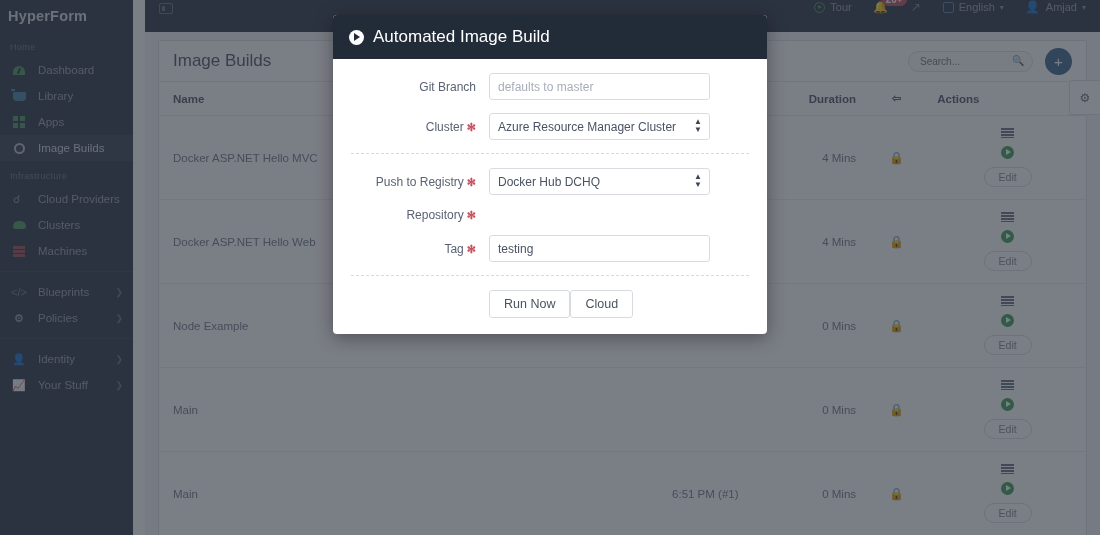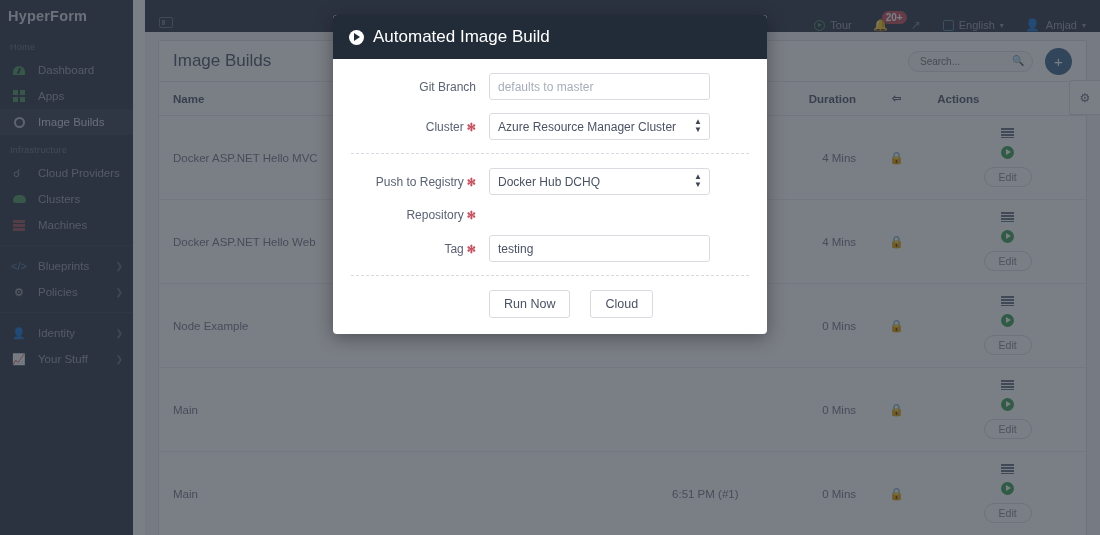--- a/index.html
+++ b/index.html
@@ -58,21 +58,21 @@
   .ic-code{font-size:11px;color:#5d84a8;}
   .ic-gear{font-size:11px;color:#aeb3bd;}
   .ic-user{font-size:11px;color:#4f9a63;}
   .ic-chart{font-size:11px;color:#5d84a8;}
 
   
   .topbar {
     position: absolute; left: 145px; top: 0;
     width: 955px; height: 32px;
     background: #343c4b;
-    display: flex; align-items: flex-end;
+    display: flex; align-items: flex-start;
   }
   .tb-left { width: 600px; padding-left: 14px; }
   .tb-cardicon {
     width: 14px; height: 11px; border: 1.5px solid #6d7483;
     border-radius: 2px; position: relative; display:inline-block;
   }
   .tb-cardicon:after{content:"";position:absolute;left:2px;top:2px;width:3px;height:5px;background:#6d7483;}
   .tb-right { flex: 1; display: flex; align-items: center; justify-content: flex-end; padding-right: 14px; gap: 22px; }
   .tb-item { display: flex; align-items: center; gap: 5px; font-size: 11px; color: #9aa1ae; position: relative; }
   .play-o { width: 11px; height: 11px; border: 1.5px solid #4f9a63; border-radius: 50%; position: relative; }
@@ -193,41 +193,47 @@
     border: 1px solid #d8dce1; border-radius: 3px;
     padding: 0 8px; font-size: 12px; color: #4a5263;
     outline: none; background: #fff;
     font-family: "Liberation Sans", sans-serif;
   }
   .finput::placeholder { color: #a7adb8; }
   .fselect { appearance: none; -webkit-appearance: none; padding-right: 22px; }
   .selwrap { position: relative; display: inline-block; }
   .spin { position: absolute; right: 8px; top: 5px; font-size: 8px; color: #3c4352; line-height: 8px; pointer-events: none; }
   .dashed { border-top: 1px dashed #d7dae0; margin: 4px 18px 14px 18px; }
-  .mfoot { display: flex; gap: 20px; padding: 0 0 16px 156px; }
+  .mfoot { display: flex; gap: 0; padding: 0 0 16px 156px; }
   .mbtn {
     border: 1px solid #d8dce1; border-radius: 3px; background: #fff;
     color: #4a5263; font-size: 12.5px; padding: 6px 14px; cursor: pointer;
     font-family: "Liberation Sans", sans-serif;
   }
 </style>
 </head>
 <body>
 
 <div id="app">
 
   <div class="sidebar">
     <div class="brand">HyperForm</div>
 
     <div class="nav-section">Home</div>
     <div class="nav-item">
       <span class="nav-ic">
           <span class="ic-gauge"></span>
         </span>
       <span>Dashboard</span>
+    </div>
+    <div class="nav-item">
+      <span class="nav-ic">
+          <span class="ic-cart"></span>
+        </span>
+      <span>Library</span>
     </div>
     <div class="nav-item">
       <span class="nav-ic">
           <span class="ic-grid">
             <i></i>
             <i></i>
             <i></i>
             <i></i>
           </span>
         </span>

